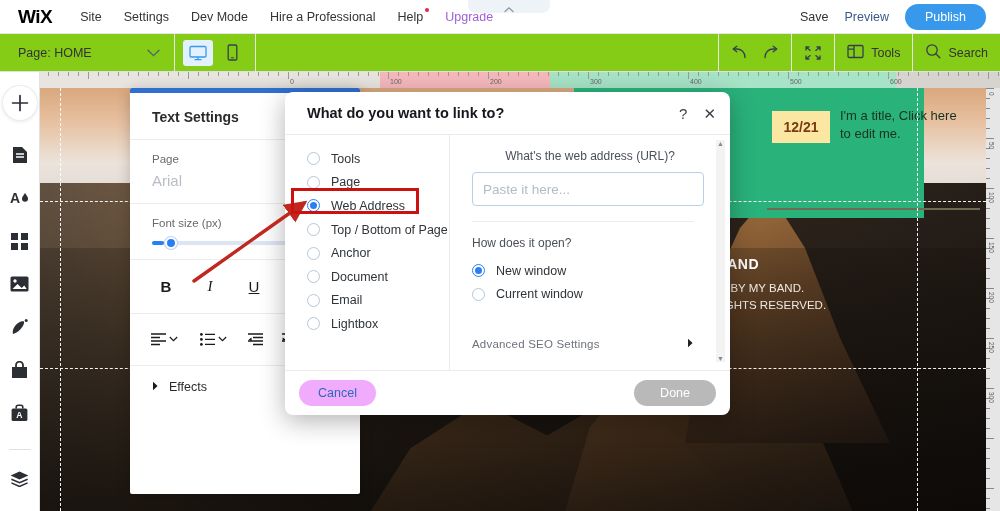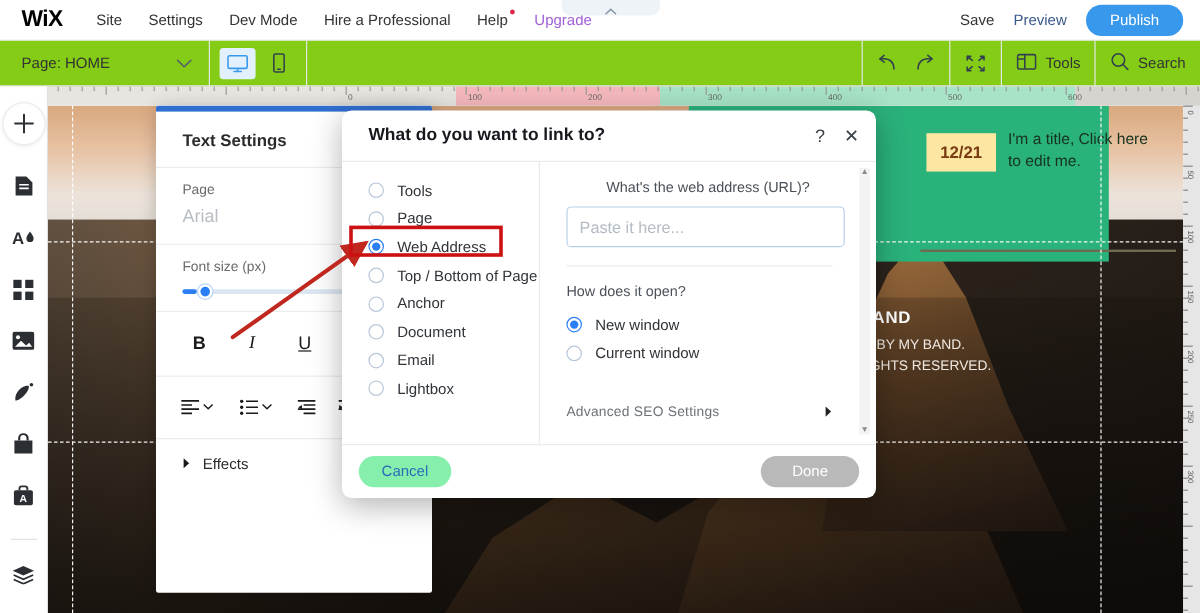--- a/index.html
+++ b/index.html
@@ -181,21 +181,21 @@
   #seo-row { position:absolute; left:22px; bottom:20px; width:222px; display:flex; align-items:center; }
   #seo-label { font-size:11.5px; color:#6e737a; letter-spacing:.2px; }
   #seo-arrow { margin-left:auto; font-size:9px; color:#333; }
   #ld-scroll { position:absolute; right:5px; top:48px; width:9px; height:222px; background:#f3f3f3; }
   .sc-arrow { position:absolute; left:0; width:9px; text-align:center; font-size:7px; color:#8a8a8a; }
   #ld-footer {
     height:45px; border-top:1px solid #ebebeb; display:flex; align-items:center;
     padding:0 14px 0 14px;
   }
   #cancel-btn {
-    background:#86efac; color:#2b6cb8; border-radius:15px; padding:6px 19px; font-size:12.5px; cursor:pointer;
+    background:#f0abfc; color:#2b6cb8; border-radius:15px; padding:6px 19px; font-size:12.5px; cursor:pointer;
   }
   #done-btn {
     margin-left:auto; background:#b9b9b9; color:#fff; border-radius:15px; padding:6px 26px; font-size:12.5px; cursor:pointer;
   }
 
   
   #hl-box {
     position:absolute; left:291px; top:188px; width:128px; height:26px;
     border:3px solid #cc1111; z-index:60; pointer-events:none;
   }

